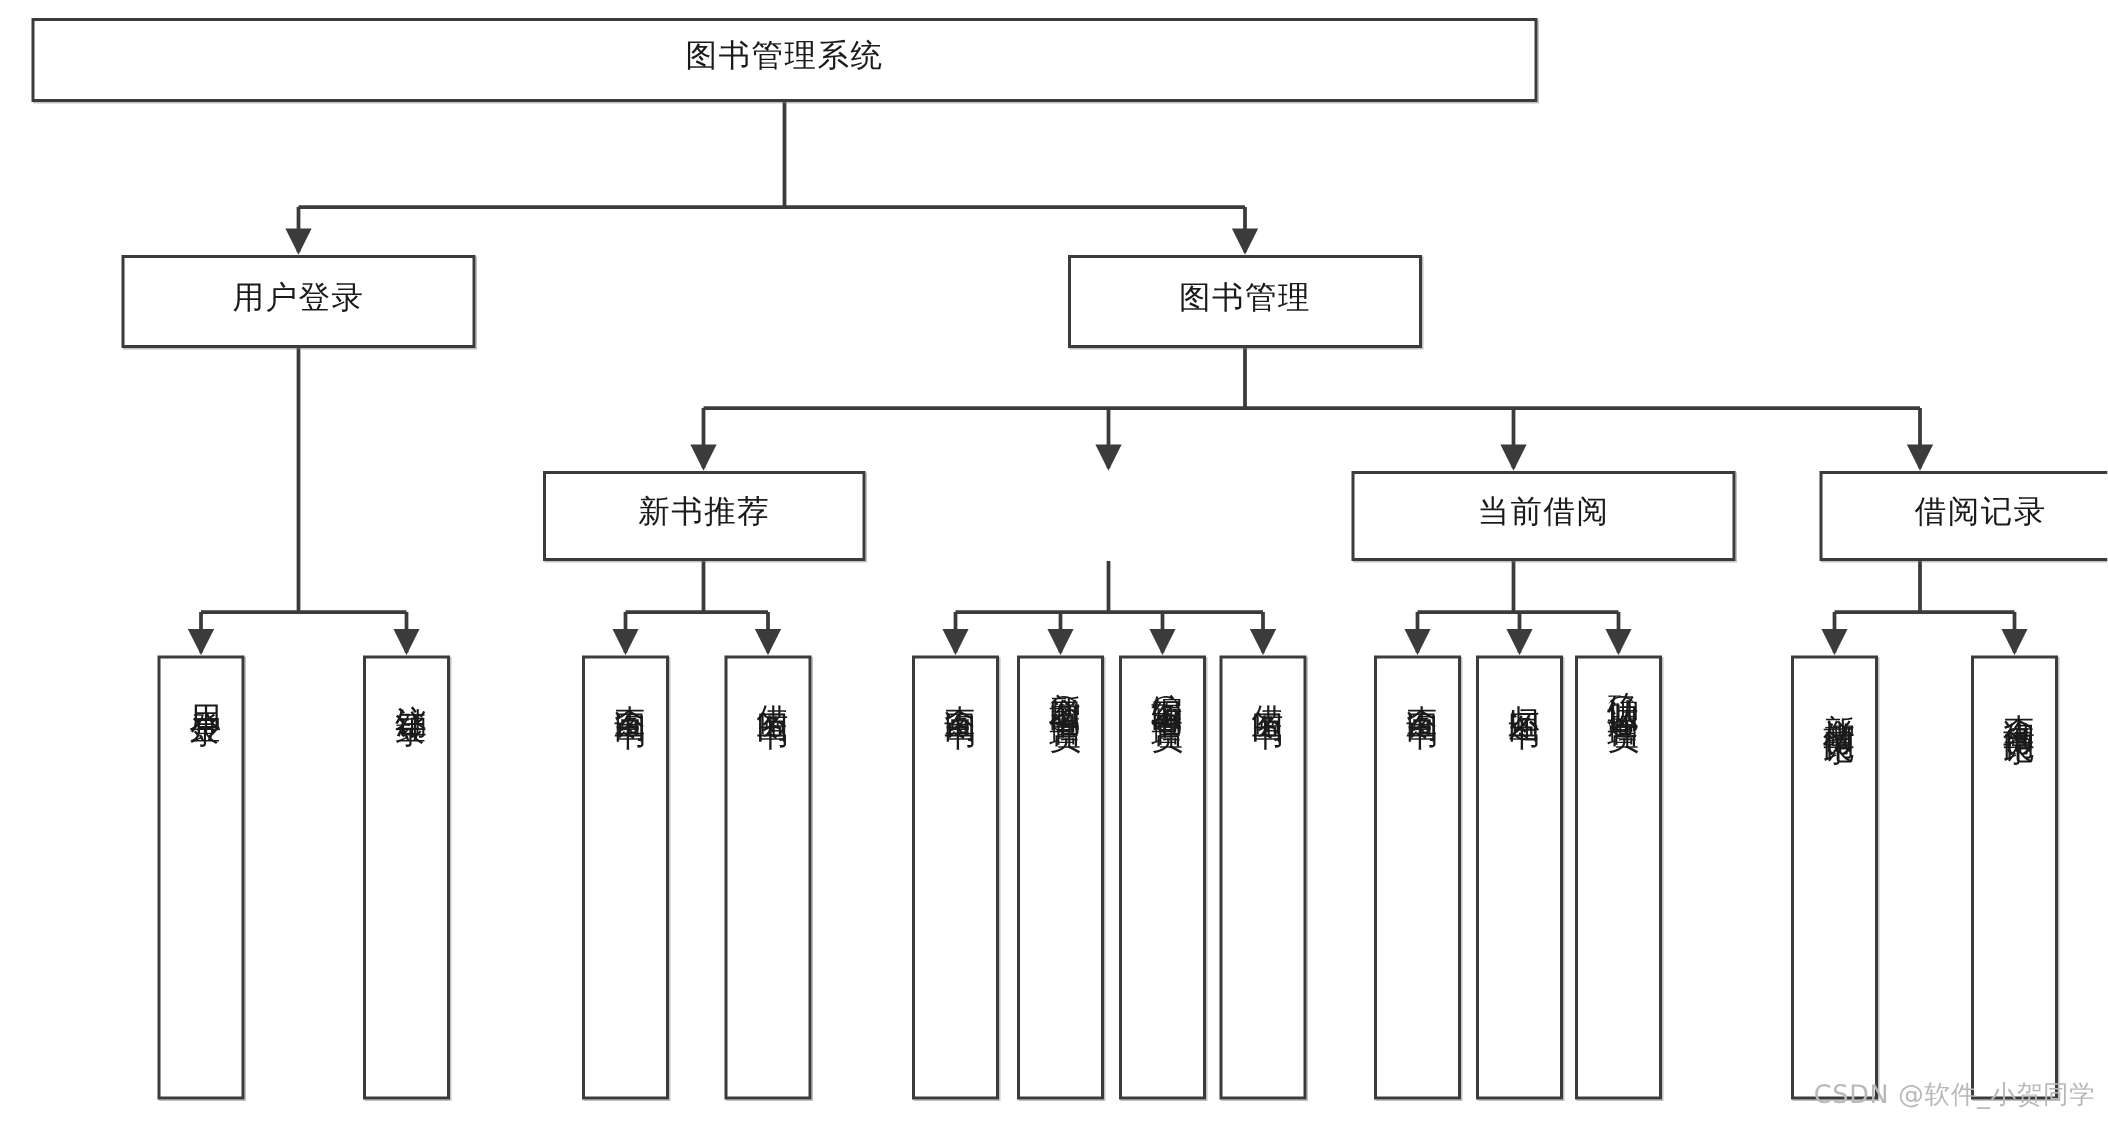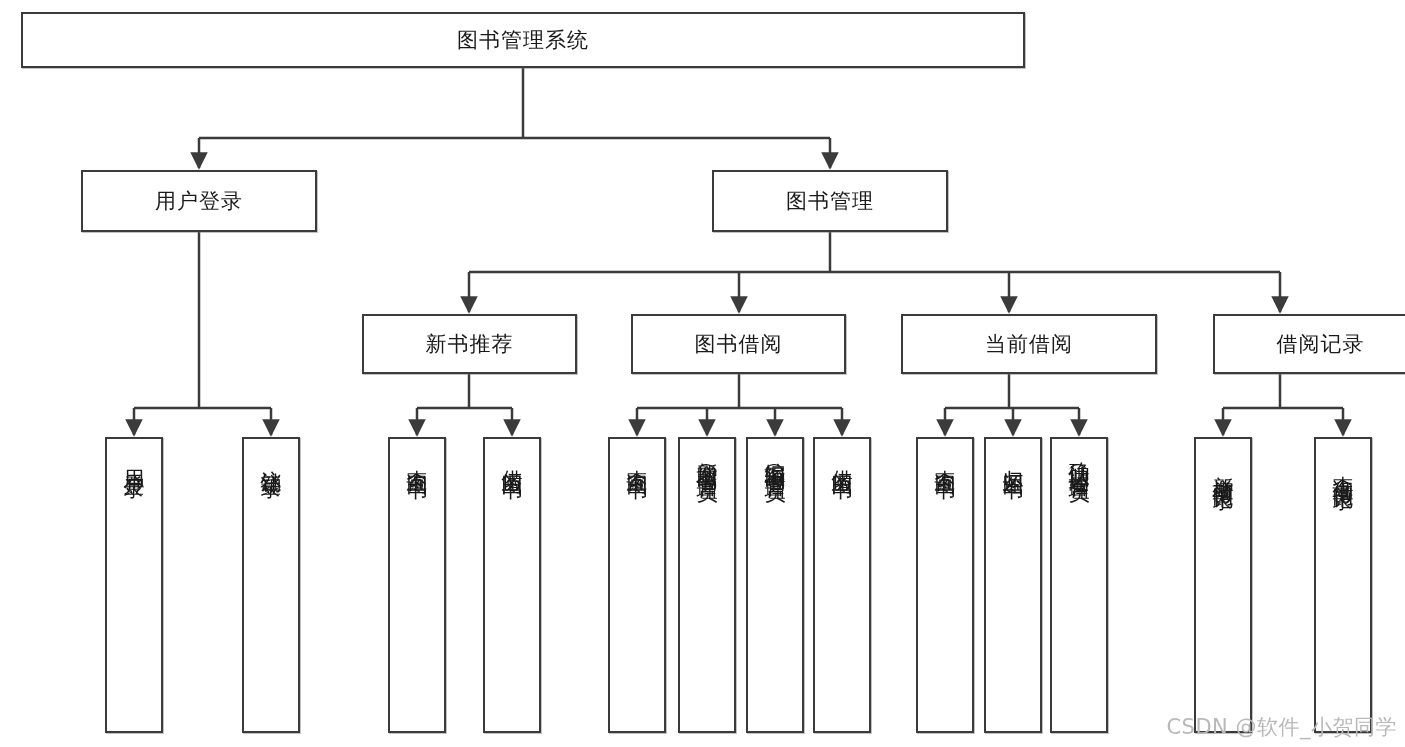--- a/index.html
+++ b/index.html
@@ -28,20 +28,21 @@
   .node {
     position: absolute;
     box-sizing: border-box;
     border: 2px solid #3b3b3b;
     background: #ffffff;
     display: flex;
     align-items: center;
     justify-content: center;
     color: #1a1a1a;
     box-shadow: 1px 1px 0 rgba(120,120,120,0.45);
+    font-family: Liberation Mono, monospace;
   }
   .node .label {
     font-size: 21px;
     line-height: 1.15;
     letter-spacing: 1px;
     white-space: nowrap;
   }
   .node.vertical {
     align-items: flex-start;
     padding-top: 14px;
@@ -51,21 +52,21 @@
     text-orientation: upright;
     font-size: 21px;
     letter-spacing: 3px;
     line-height: 1.05;
     white-space: nowrap;
   }
   #watermark {
     position: absolute;
     right: 8px;
     bottom: 6px;
-    font-size: 21px;
+    font-size: 17px;
     color: #b9b9b9;
     letter-spacing: 0.5px;
     white-space: nowrap;
     user-select: none;
     margin-top: 25px;
   }
 </style>
 </head>
 <body>
 
@@ -128,23 +129,20 @@
   <div class="node" style="left:81px; top:170px; width:236px; height:62px;">
     <span class="label">用户登录</span>
   </div>
   <div class="node" style="left:712px; top:170px; width:236px; height:62px;text-align:center;">
     <span class="label">图书管理</span>
   </div>
 
   <div class="node" style="left:362px; top:314px; width:215px; height:60px;">
     <span class="label">新书推荐</span>
   </div>
-  <div class="node" style="left:631px; top:314px; width:215px; height:60px;">
-    <span class="label">图书借阅</span>
-  </div>
   <div class="node" style="left:901px; top:314px; width:256px; height:60px;">
     <span class="label">当前借阅</span>
   </div>
   <div class="node" style="left:1172px; top:314px; width:215px; height:60px;margin-left:41px;">
     <span class="label">借阅记录</span>
   </div>
 
   <div class="node vertical" style="left:105px; top:437px; width:58px; height:296px;">
     <span class="label">用户登录</span>
   </div>

